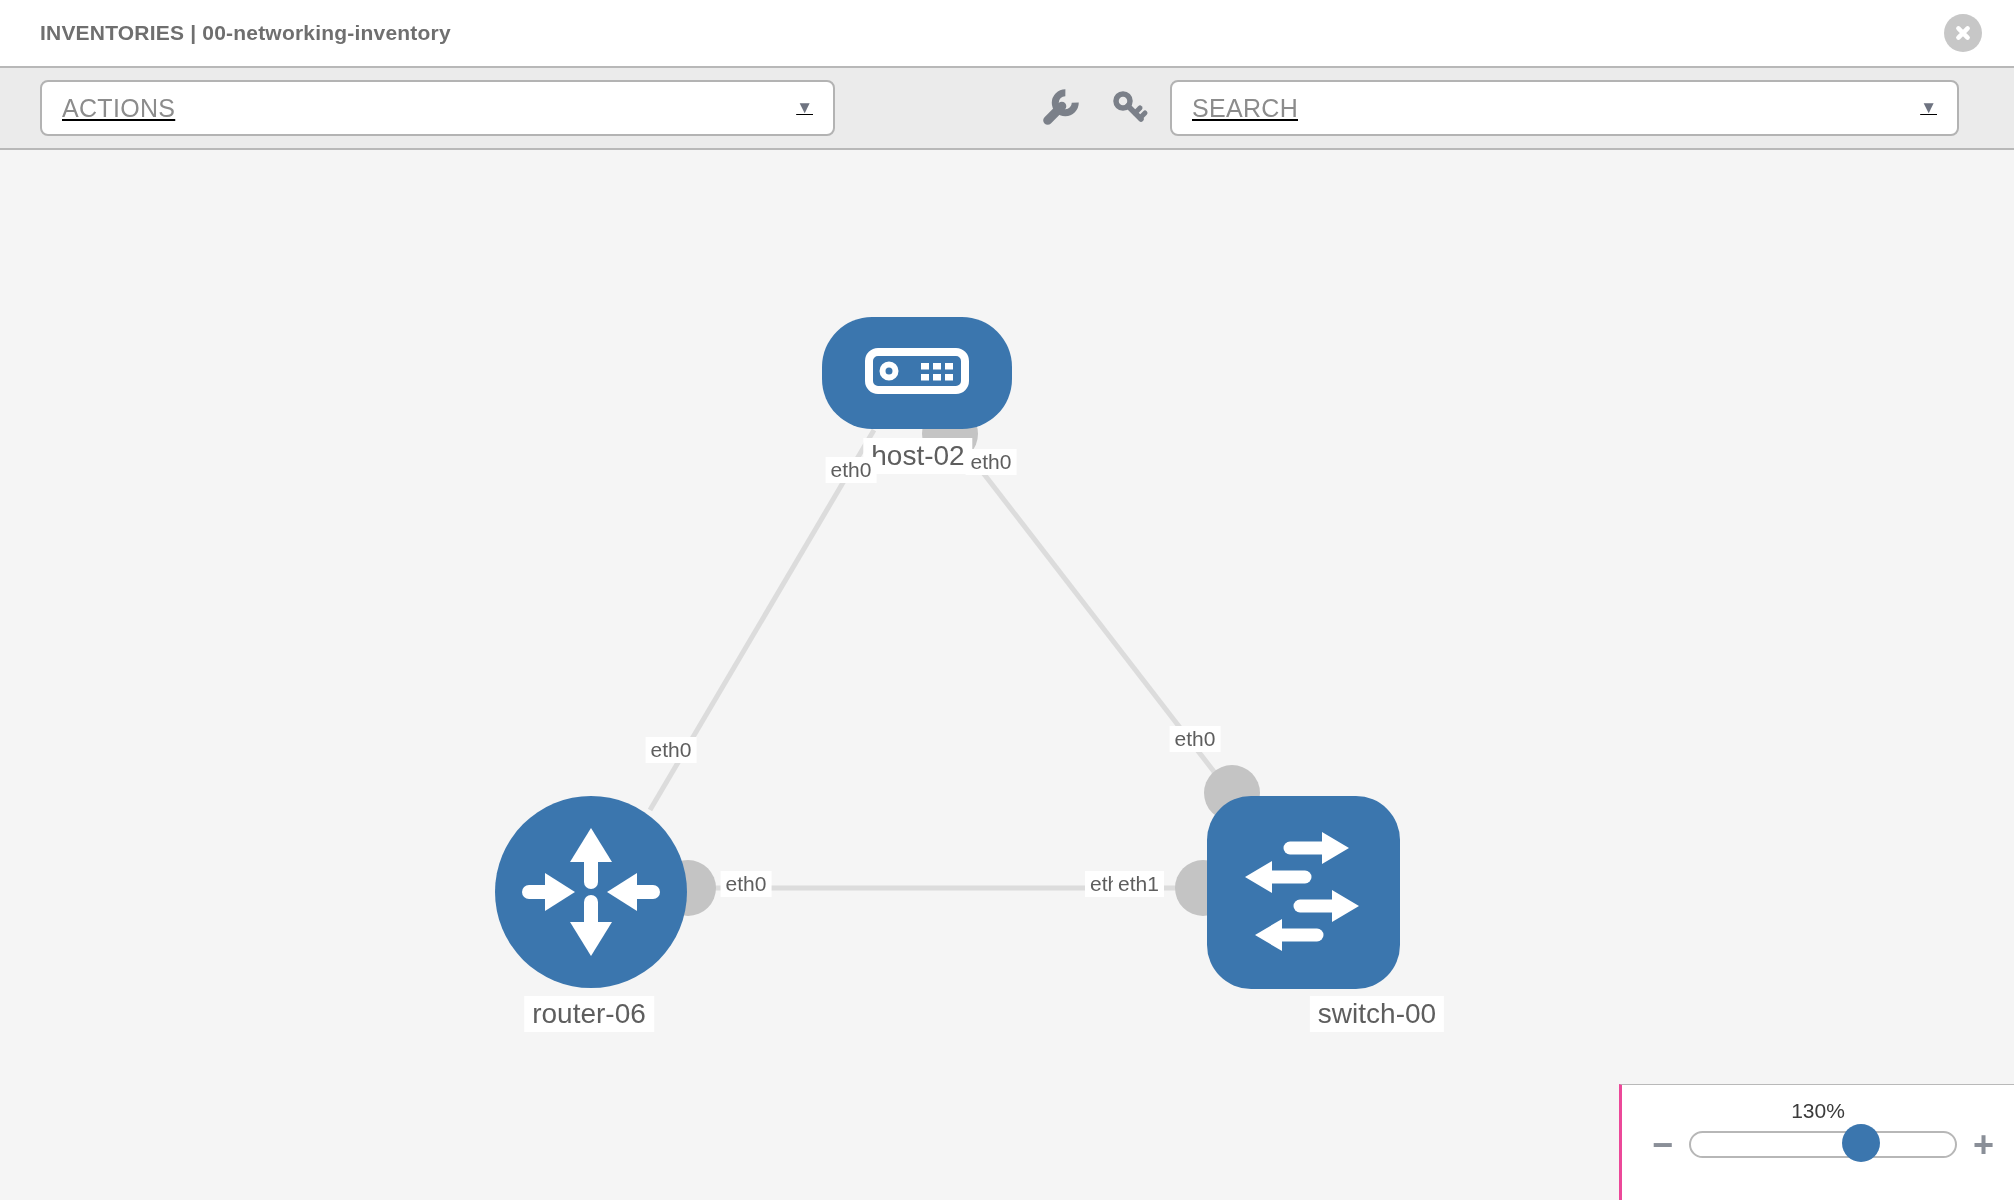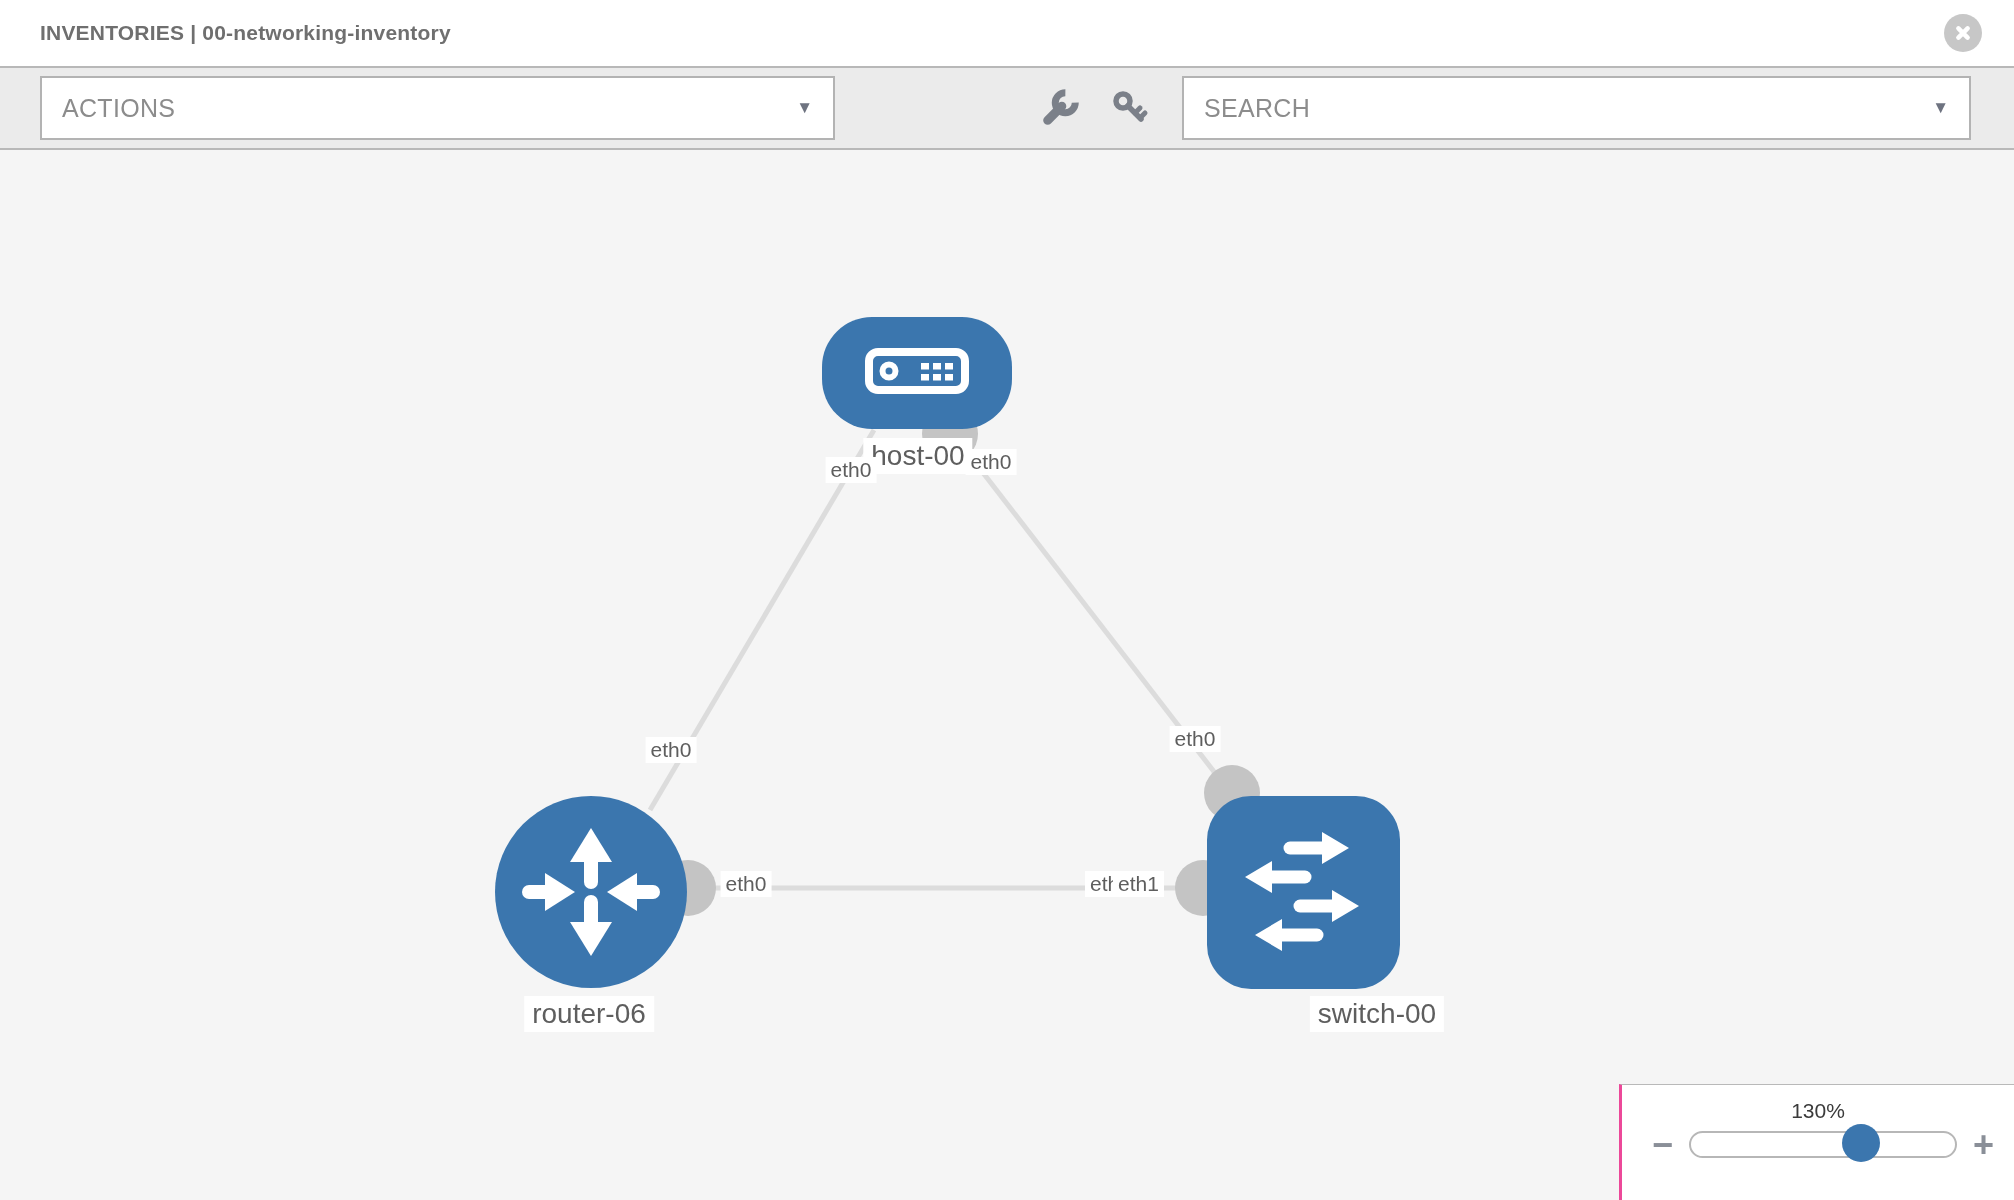--- a/index.html
+++ b/index.html
@@ -13,26 +13,26 @@
     --chip-text:#5e5e5e; --icon-gray:#7b8089; --close-gray:#c7c7c7;
     --zoom-text:#3b3b3b; --plusminus-gray:#8a8f98;
   }
   .header { height:66px; background:#fff; border-bottom:2px solid var(--divider);
     display:flex; align-items:center; position:relative; }
   .page-title { margin-left:40px; font-size:21px; font-weight:bold; color:var(--header-text); letter-spacing:.2px; }
   .close-btn { position:absolute; right:32px; top:14px; width:38px; height:38px;
     border-radius:50%; background:var(--close-gray); display:flex; align-items:center; justify-content:center; cursor:pointer; }
   .toolbar { height:80px; background:var(--toolbar-bg); border-bottom:2px solid var(--divider);
     display:flex; align-items:center; }
-  .select { height:64px; background:#fff; border:2px solid var(--control-border); border-radius:0;
-    display:flex; align-items:center; box-sizing:border-box; cursor:pointer; }
+  .select { height:56px; background:#fff; border:2px solid var(--control-border); border-radius:8px;
+    display:flex; align-items:center; box-sizing:border-box; cursor:pointer;text-decoration:underline; }
   .select .lbl { margin-left:20px; font-size:25px; color:var(--control-text); letter-spacing:.3px; }
   .select .caret { margin-left:auto; margin-right:20px; font-size:17px; color:#6e7380; }
   .select.actions { width:795px; margin-left:40px; }
-  .select.search  { width:789px; margin-left:32px;text-align:center; }
+  .select.search  { width:789px; margin-left:20px;text-align:center; }
   .tool-btn { width:42px; height:42px; display:flex; align-items:center; justify-content:center; cursor:pointer; }
   .tool-btn.wrench { margin-left:204px; }
   .tool-btn.key { margin-left:27px; }
   .canvas { position:relative; width:2014px; height:1050px; background:var(--canvas-bg); }
   svg.topo { position:absolute; left:0; top:0; }
   .link { stroke:var(--link-gray); stroke-width:5; }
   .port { fill:var(--port-gray); }
   .node { fill:var(--node-blue); }
   .chip { position:absolute; transform:translate(-50%,-50%); background:#fff;
     color:var(--chip-text); white-space:nowrap; }
@@ -148,21 +148,21 @@
         <g fill="#ffffff">
           <polygon points="142,52 115,36 115,68"></polygon>
           <polygon points="38,81 65,65 65,97"></polygon>
           <polygon points="152,110 125,94 125,126"></polygon>
           <polygon points="48,139 75,123 75,155"></polygon>
         </g>
       </g>
     </g>
   </svg>
 
-  <div class="chip node-lbl" style="left:918px; top:306px;">host-00</div>
+  <div class="chip node-lbl" style="left:918px; top:306px;">host-02</div>
   <div class="chip port-lbl" style="left:851px; top:320px;">eth0</div>
   <div class="chip port-lbl" style="left:991px; top:312px;">eth0</div>
   <div class="chip port-lbl" style="left:671px; top:600px;">eth0</div>
   <div class="chip port-lbl" style="left:1195px; top:589px;">eth0</div>
   <div class="chip port-lbl" style="left:746px; top:734px;">eth0</div>
   <div class="chip port-lbl anchor-left" style="left:1085px; top:734px;">eth0</div>
   <div class="chip port-lbl anchor-left" style="left:1113px; top:734px;">eth1</div>
   <div class="chip node-lbl" style="left:589px; top:864px;">router-06</div>
   <div class="chip node-lbl" style="left:1377px; top:864px;">switch-00</div>
 

